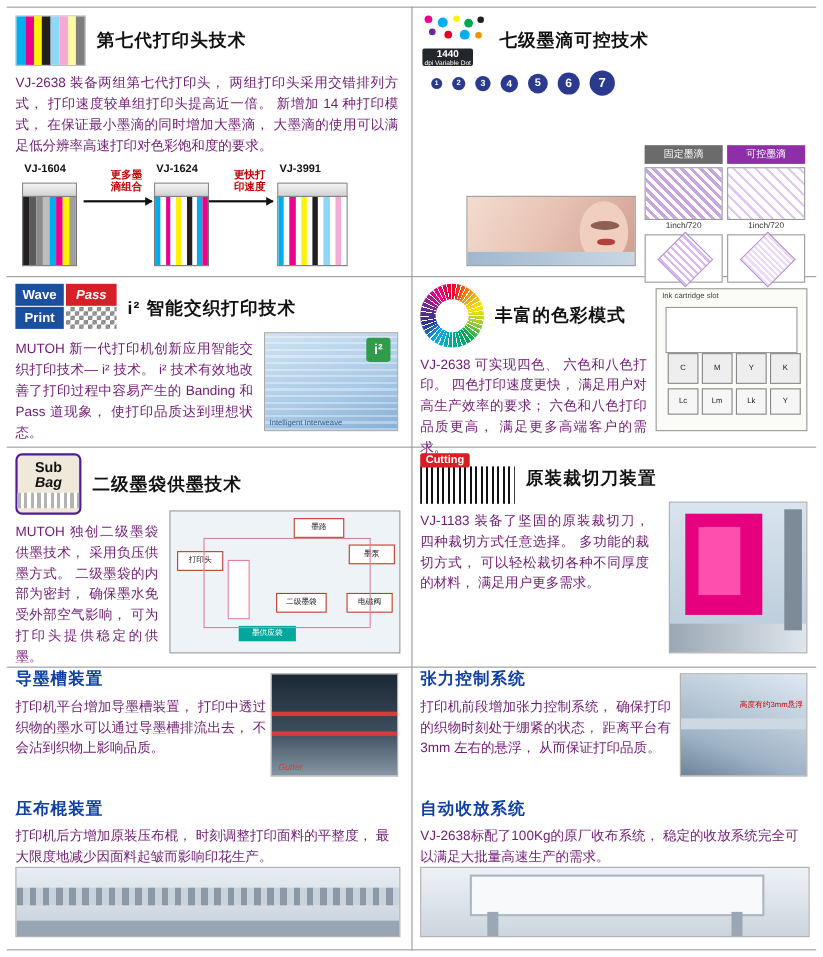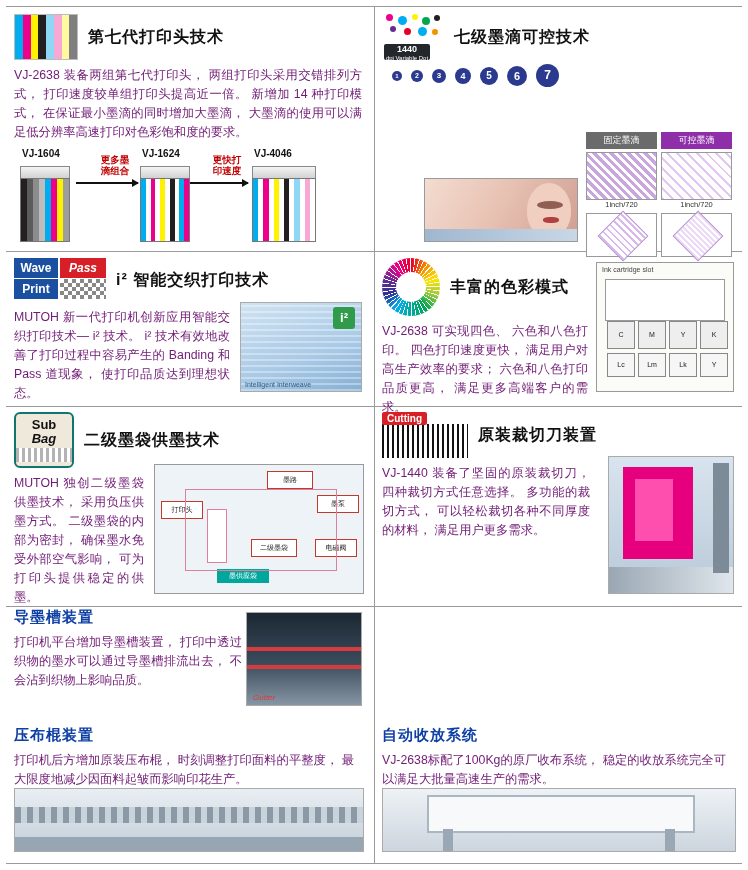--- a/index.html
+++ b/index.html
@@ -59,21 +59,21 @@
 
   
   .wheel{width:58px;height:58px;border-radius:50%;
     background:conic-gradient(#e4002b,#f39200,#ffe400,#9ccb3b,#00a650,#00a99d,#00aeef,#2e3192,#662d91,#ec008c,#e4002b);
     position:relative;}
   .wheel:after{content:"";position:absolute;left:14px;top:14px;width:30px;height:30px;border-radius:50%;background:#fff;}
   .wheel .spokes{position:absolute;inset:0;border-radius:50%;
      background:repeating-conic-gradient(rgba(255,255,255,0) 0deg 7deg, #fff 7deg 9deg);}
 
   
-  .subbag{width:56px;height:52px;border:2px solid #0f766e;border-radius:6px;
+  .subbag{width:56px;height:52px;border:2px solid #4c1d95;border-radius:6px;
     background:#efe9dc;text-align:center;font-weight:bold;color:#111;}
   .subbag .s1{font-size:13px;line-height:15px;margin-top:3px;}
   .subbag .s2{font-size:13px;line-height:14px;font-style:italic;}
   .subbag .s3{height:14px;margin-top:2px;background:repeating-linear-gradient(90deg,#b3b3b3 0 3px,#fff 3px 6px);}
 
   
   .cutlogo{width:86px;height:46px;position:relative;text-align:right;}
   .cutlogo .tag{position:absolute;left:0;top:0;background:#d81f26;color:#fff;font-size:10px;
      font-weight:bold;padding:1px 5px;border-radius:2px;z-index:2;}
   .cutlogo .stripes{position:absolute;left:0;top:12px;width:86px;height:34px;
@@ -132,21 +132,21 @@
       </div>
       <div class="title">第七代打印头技术</div>
     </div>
     <div class="body">
       <p class="noind">VJ-2638 装备两组第七代打印头， 两组打印头采用交错排列方式， 打印速度较单组打印头提高近一倍。 新增加 14 种打印模式， 在保证最小墨滴的同时增加大墨滴， 大墨滴的使用可以满足低分辨率高速打印对色彩饱和度的要求。</p>
     </div>
 
     <div class="fig1">
       <div class="lbl" style="left:8px;top:0;">VJ-1604</div>
       <div class="lbl" style="left:128px;top:0;">VJ-1624</div>
-      <div class="lbl" style="left:240px;top:0;">VJ-4046</div>
+      <div class="lbl" style="left:240px;top:0;">VJ-3991</div>
 
       <div class="lbl red" style="left:84px;top:6px;width:34px;">更多墨滴组合</div>
       <div class="lbl red" style="left:196px;top:6px;width:34px;">更快打印速度</div>
 
       <div class="arrow" style="left:62px;top:34px;width:62px;"></div>
       <div class="arrow" style="left:176px;top:34px;width:58px;"></div>
 
       <div class="grayhead" style="left:6px;top:18px;width:48px;height:12px;"></div>
       <div class="swbox" style="left:6px;top:30px;width:48px;height:62px;">
         <i style="flex:1;background:#231F20"></i>
@@ -338,21 +338,21 @@
 
   <div class="cell" style="left:382px;top:412px;width:352px;height:182px;">
     <div class="head">
       <div class="cutlogo">
         <div class="tag">Cutting</div>
         <div class="stripes"></div>
       </div>
       <div class="title">原装裁切刀装置</div>
     </div>
     <div class="body" style="width:208px;">
-      <p class="noind">VJ-1440 装备了坚固的原装裁切刀， 四种裁切方式任意选择。 多功能的裁切方式， 可以轻松裁切各种不同厚度的材料， 满足用户更多需求。</p>
+      <p class="noind">VJ-1183 装备了坚固的原装裁切刀， 四种裁切方式任意选择。 多功能的裁切方式， 可以轻松裁切各种不同厚度的材料， 满足用户更多需求。</p>
     </div>
 
     <div class="photo" style="position:absolute;right:0;top:44px;width:124px;height:136px;
         background:linear-gradient(180deg,#d8e4ef,#b9c9d8);">
       <div style="position:absolute;left:14px;top:10px;width:70px;height:92px;background:#e6007e;"></div>
       <div style="position:absolute;left:26px;top:22px;width:38px;height:62px;background:#ff4fae;"></div>
       <div style="position:absolute;left:0;bottom:0;width:100%;height:26px;background:linear-gradient(90deg,#9aa7b3,#dfe6ec);"></div>
       <div style="position:absolute;right:4px;top:6px;width:16px;height:110px;background:#7d8b98;"></div>
     </div>
   </div>
@@ -363,20 +363,31 @@
       <p class="noind">打印机平台增加导墨槽装置， 打印中透过织物的墨水可以通过导墨槽排流出去， 不会沾到织物上影响品质。</p>
     </div>
     <div class="photo" style="position:absolute;right:0;top:4px;width:114px;height:92px;
         background:linear-gradient(180deg,#1b2733,#3b4c5d 55%,#8796a4);">
       <div style="position:absolute;left:0;top:34px;width:100%;height:4px;background:#d73b3b;"></div>
       <div style="position:absolute;left:0;top:52px;width:100%;height:4px;background:#d73b3b;"></div>
       <div style="position:absolute;left:6px;bottom:3px;font-size:8px;color:#d73b3b;font-style:italic;">Gutter</div>
     </div>
   </div>
 
+  <div class="cell" style="left:382px;top:608px;width:352px;height:120px;">
+    <div class="title blue">张力控制系统</div>
+    <div class="body" style="width:228px;">
+      <p class="noind">打印机前段增加张力控制系统， 确保打印的织物时刻处于绷紧的状态， 距离平台有 3mm 左右的悬浮， 从而保证打印品质。</p>
+    </div>
+    <div class="photo" style="position:absolute;right:0;top:4px;width:114px;height:92px;
+        background:linear-gradient(200deg,#dfe9f3,#9fb3c6 70%,#6f8396);">
+      <div style="position:absolute;left:0;top:40px;width:100%;height:10px;background:#cdd8e3;"></div>
+      <div style="position:absolute;right:3px;top:24px;font-size:7px;color:#c00;line-height:9px;text-align:right;">高度有约3mm悬浮</div>
+    </div>
+  </div>
 
   <div class="cell" style="left:14px;top:726px;width:348px;height:126px;">
     <div class="title blue">压布棍装置</div>
     <div class="body" style="width:340px;">
       <p class="noind">打印机后方增加原装压布棍， 时刻调整打印面料的平整度， 最大限度地减少因面料起皱而影响印花生产。</p>
     </div>
     <div class="photo" style="position:absolute;left:0;top:62px;width:348px;height:62px;
         background:linear-gradient(180deg,#e9eef3,#c3ced8);">
       <div style="position:absolute;left:0;top:18px;width:100%;height:16px;background:repeating-linear-gradient(90deg,#8b98a5 0 6px,#c9d3dc 6px 12px);"></div>
       <div style="position:absolute;left:0;bottom:0;width:100%;height:14px;background:#98a6b3;"></div>

